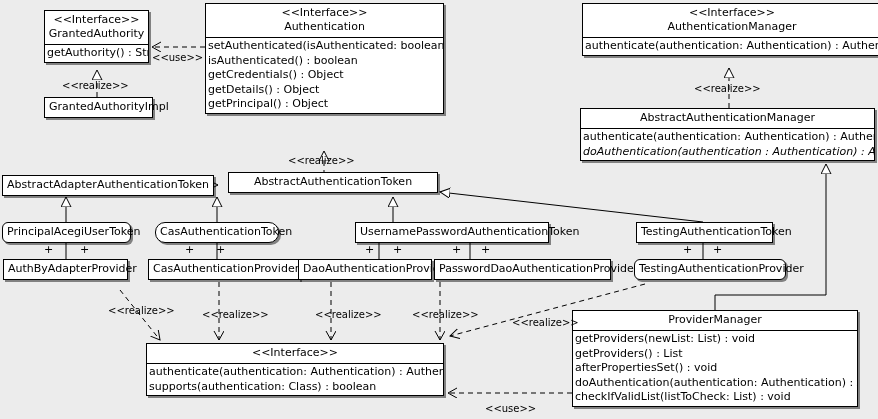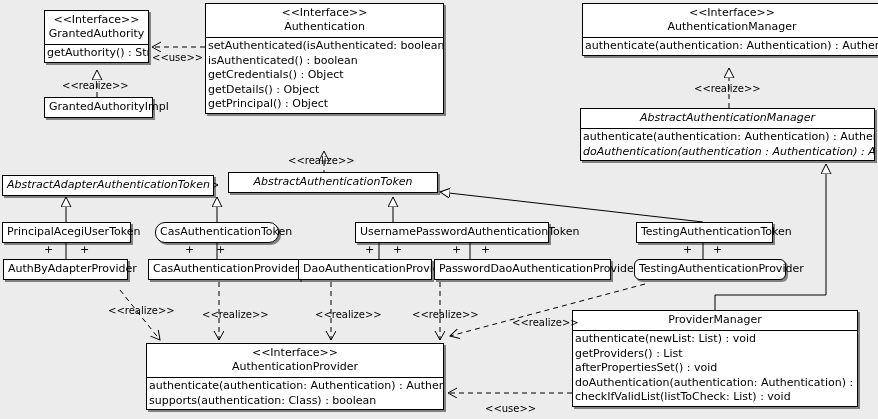--- a/index.html
+++ b/index.html
@@ -21,21 +21,21 @@
   }
   .hdr{
     text-align:center;
     padding:2px 3px 3px 3px;
     line-height:13px;
     font-size:11px;
     white-space:nowrap;
   }
   .stereo{display:block;font-size:11px;line-height:14px;}
   .cname{display:block;font-size:11px;line-height:14px;}
-  .cname.abstract{font-style:italic;}
+  .cname.abstract{}
   .compart{
     border-top:1px solid #000;
     padding:1px 0 1px 0;
     overflow:hidden;
   }
   .feat{
     font-size:11px;
     line-height:14.5px;
     white-space:nowrap;
     padding-left:2px;
@@ -177,21 +177,21 @@
       <span class="cname abstract">AbstractAdapterAuthenticationToken</span>
     </div>
   </div>
 
   <div class="node simple" style="left:228px;top:172px;width:210px;">
     <div class="hdr">
       <span class="cname abstract">AbstractAuthenticationToken</span>
     </div>
   </div>
 
-  <div class="node simple" style="left:2px;top:222px;width:129px;">
+  <div class="node simple" style="left:2px;top:222px;width:129px;border-radius:6px;">
     <div class="hdr">
       <span class="cname">PrincipalAcegiUserToken</span>
     </div>
   </div>
 
   <div class="node simple" style="left:155px;top:222px;width:124px;border-radius:10px;">
     <div class="hdr">
       <span class="cname">CasAuthenticationToken</span>
     </div>
   </div>
@@ -234,34 +234,33 @@
 
   <div class="node simple" style="left:634px;top:259px;width:152px;border-radius:6px;">
     <div class="hdr">
       <span class="cname">TestingAuthenticationProvider</span>
     </div>
   </div>
 
   <div class="node" style="left:146px;top:343px;width:298px;">
     <div class="hdr">
       <span class="stereo">&lt;&lt;Interface&gt;&gt;</span>
-      <span class="cname">AuthenticationProvider</span>
     </div>
     <div class="compart">
       <div class="feat">authenticate(authentication: Authentication) : Authentication</div>
       <div class="feat">supports(authentication: Class) : boolean</div>
     </div>
   </div>
 
   <div class="node" style="left:572px;top:310px;width:286px;">
     <div class="hdr">
       <span class="cname">ProviderManager</span>
     </div>
     <div class="compart">
-      <div class="feat">authenticate(newList: List) : void</div>
+      <div class="feat">getProviders(newList: List) : void</div>
       <div class="feat">getProviders() : List</div>
       <div class="feat">afterPropertiesSet() : void</div>
       <div class="feat">doAuthentication(authentication: Authentication) : Authentication</div>
       <div class="feat">checkIfValidList(listToCheck: List) : void</div>
     </div>
   </div>
 
   <div class="lbl" style="left:152px;top:52px;">&lt;&lt;use&gt;&gt;</div>
   <div class="lbl" style="left:62px;top:80px;">&lt;&lt;realize&gt;&gt;</div>
   <div class="lbl" style="left:288px;top:155px;">&lt;&lt;realize&gt;&gt;</div>

